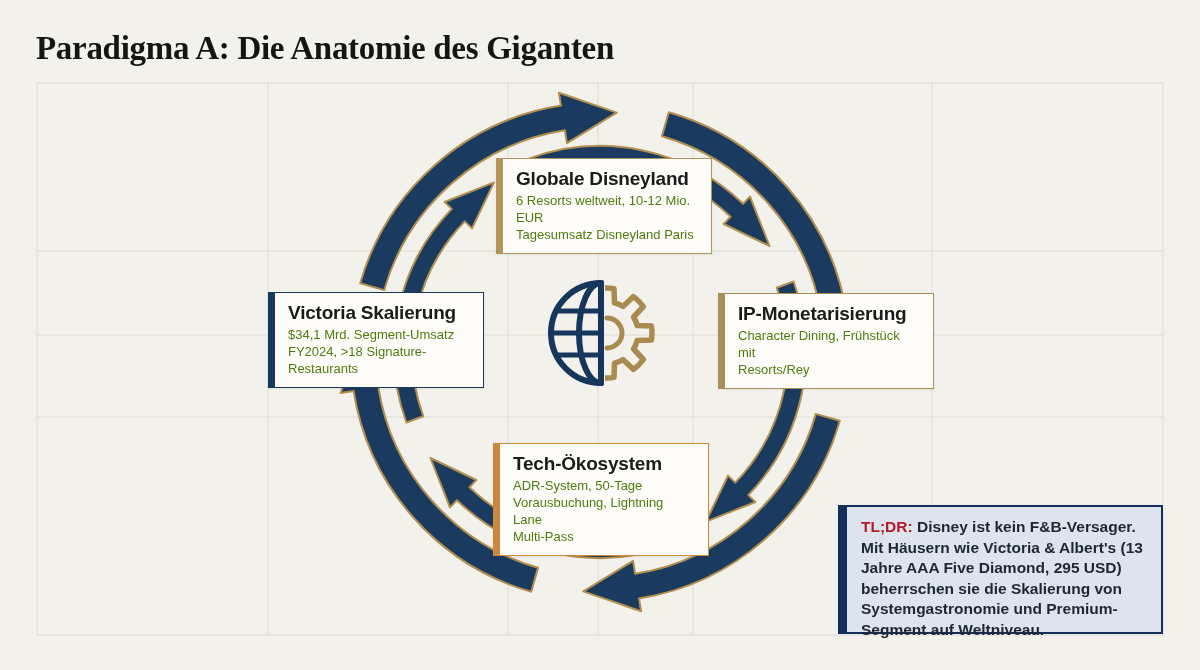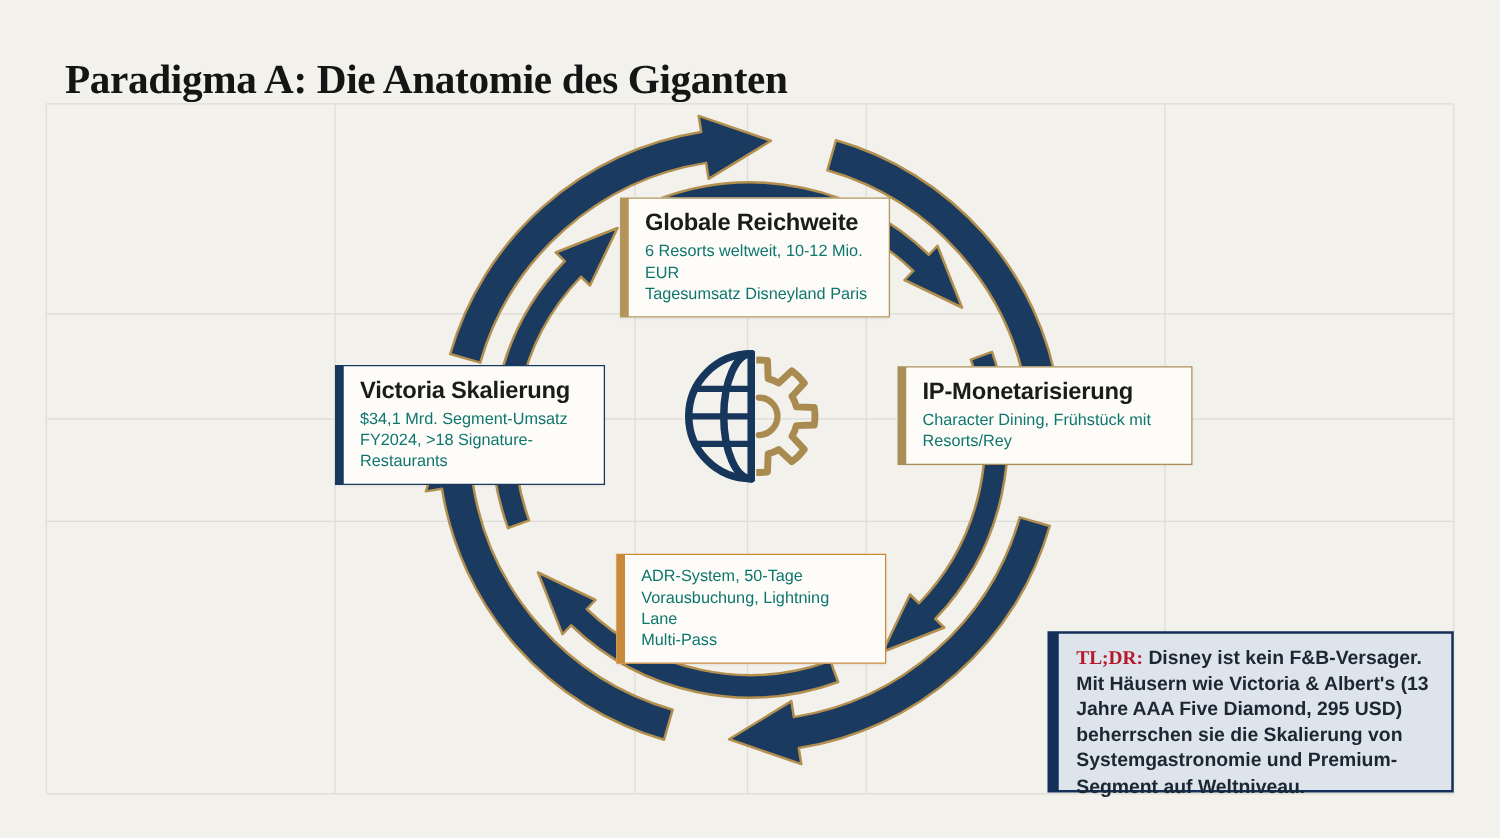--- a/index.html
+++ b/index.html
@@ -4,36 +4,36 @@
 <style>
   html,body{margin:0;padding:0;}
   body{
     width:1200px;height:670px;position:relative;overflow:hidden;
     background:#f2f1ec;
     font-family:"Liberation Sans","DejaVu Sans",sans-serif;
   }
   #stage{position:absolute;inset:0;width:1200px;height:670px;}
   
   .page-title{
-    position:absolute;left:36px;top:30px;margin:16px;
+    position:absolute;left:36px;top:30px;margin:0;
     font-family:"Liberation Serif","DejaVu Serif",serif;
     font-size:33px;font-weight:600;letter-spacing:-0.3px;color:#151515;
   }
   
   svg.diagram{position:absolute;left:0;top:0;z-index:1;}
   
   .node{
     position:absolute;z-index:3;box-sizing:border-box;
     background:#fdfcf8;border:1.5px solid #b3955c;border-left-width:7px;
     padding:9px 14px 9px 13px;box-shadow:0 1px 2px rgba(60,50,30,.08);
   }
   .node h2{margin:0 0 3px 0;font-size:19px;font-weight:bold;color:#1b1b1b;letter-spacing:-0.2px;}
-  .node p{margin:0;font-size:13px;line-height:1.3;color:#0f766e;white-space:pre-line;}
+  .node p{margin:0;font-size:13px;line-height:1.3;color:#4d7c0f;white-space:pre-line;}
   .node-global{left:496px;top:158px;width:216px;}
-  .node-ip{left:718px;top:293px;width:236px;}
+  .node-ip{left:718px;top:293px;width:216px;}
   .node-tech{left:493px;top:443px;width:216px;}
   .node-scale{left:268px;top:292px;width:216px;}
   
   .tldr{
     position:absolute;z-index:4;box-sizing:border-box;
     left:838px;top:505px;width:325px;height:129px;
     background:#dde4eb;border:2px solid #14305a;border-left-width:9px;
     padding:10px 14px;
     font-size:15.5px;line-height:1.33;font-weight:600;color:#1c2733;
   }
@@ -80,41 +80,42 @@
           <rect x="605" y="278" width="70" height="110"></rect>
         </clipPath>
         <path d="M 599.5 302.9 L 600.0 288.6 A 45 45 0 0 1 614.0 288.6 L 614.5 302.9 A 31 31 0 0 1 623.0 306.4 L 633.5 296.6 A 45 45 0 0 1 643.4 306.5 L 633.6 317.0 A 31 31 0 0 1 637.1 325.5 L 651.4 326.0 A 45 45 0 0 1 651.4 340.0 L 637.1 340.5 A 31 31 0 0 1 633.6 349.0 L 643.4 359.5 A 45 45 0 0 1 633.5 369.4 L 623.0 359.6 A 31 31 0 0 1 614.5 363.1 L 614.0 377.4 A 45 45 0 0 1 600.0 377.4 L 599.5 363.1 A 31 31 0 0 1 591.0 359.6 L 580.5 369.4 A 45 45 0 0 1 570.6 359.5 L 580.4 349.0 A 31 31 0 0 1 576.9 340.5 L 562.6 340.0 A 45 45 0 0 1 562.6 326.0 L 576.9 325.5 A 31 31 0 0 1 580.4 317.0 L 570.6 306.5 A 45 45 0 0 1 580.5 296.6 L 591.0 306.4 A 31 31 0 0 1 599.5 302.9 Z" fill="none" stroke="#a98b50" stroke-width="5.5" stroke-linejoin="round" clip-path="url(#gearclip)"></path>
         <path d="M 607 318 A 15 15 0 0 1 607 348" fill="none" stroke="#a98b50" stroke-width="5" stroke-linecap="round"></path>
       </g>
   </svg>
 
   <h1 class="page-title">Paradigma A: Die Anatomie des Giganten</h1>
 
   <div class="node node-global" style="border-color: rgb(179, 149, 92);">
-    <h2>Globale Reichweite</h2>
+    <h2>Globale Disneyland</h2>
     <p>6 Resorts weltweit, 10-12 Mio. EUR
 Tagesumsatz Disneyland Paris</p>
   </div>
 
   <div class="node node-ip" style="border-color: rgb(169, 142, 88);">
     <h2>IP-Monetarisierung</h2>
     <p>Character Dining, Frühstück mit
 Resorts/Rey</p>
   </div>
 
   <div class="node node-tech" style="border-color: rgb(200, 137, 60);">
+    <h2>Tech-Ökosystem</h2>
     <p>ADR-System, 50-Tage
 Vorausbuchung, Lightning Lane
 Multi-Pass</p>
   </div>
 
   <div class="node node-scale" style="border-color: rgb(23, 57, 95);">
     <h2>Victoria Skalierung</h2>
     <p>$34,1 Mrd. Segment-Umsatz
 FY2024, &gt;18 Signature-Restaurants</p>
   </div>
 
   <div class="tldr">
-    <span class="tldr-label" style="color: rgb(181, 25, 43); font-family: Liberation Serif, serif;">TL;DR:</span>
+    <span class="tldr-label" style="color: rgb(181, 25, 43);">TL;DR:</span>
     <span>Disney ist kein F&amp;B-Versager. Mit Häusern wie Victoria &amp; Albert's (13 Jahre AAA Five Diamond, 295 USD) beherrschen sie die Skalierung von Systemgastronomie und Premium-Segment auf Weltniveau.</span>
   </div>
 
 </div>
 
 </body></html>

